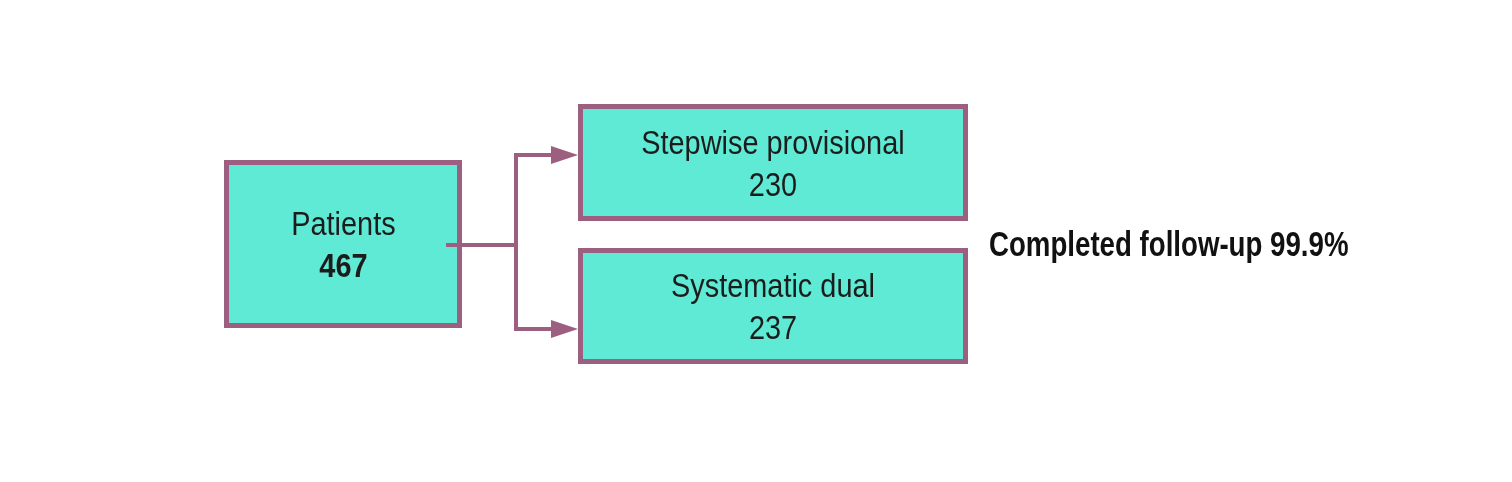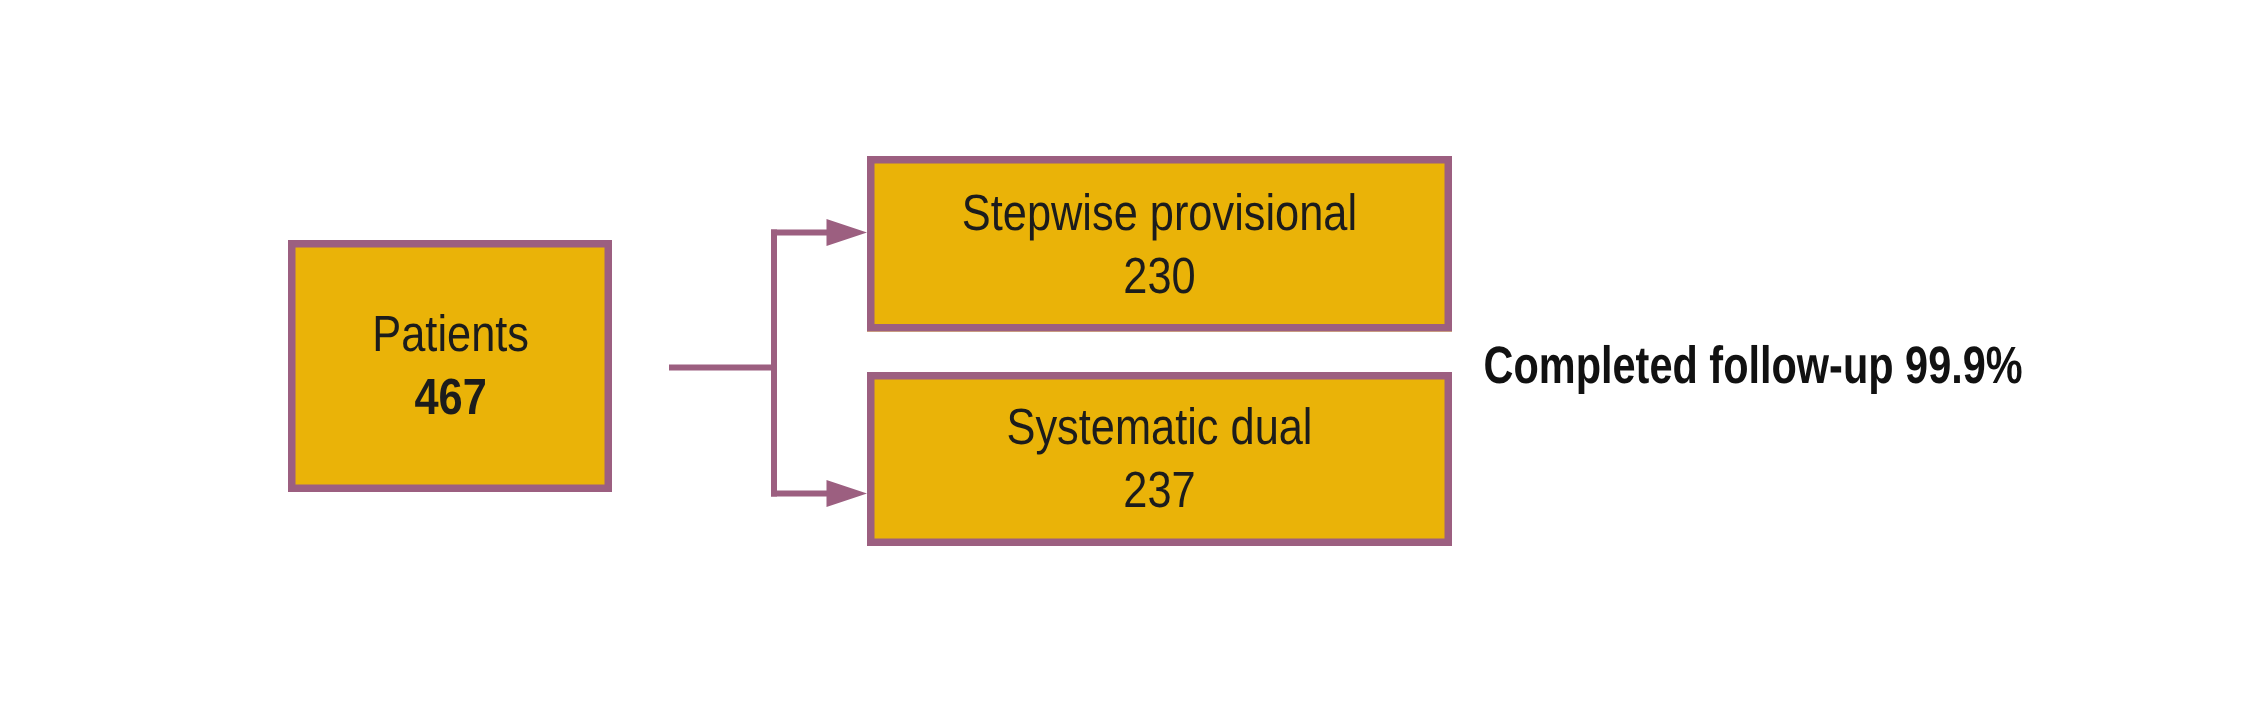--- a/index.html
+++ b/index.html
@@ -13,31 +13,31 @@
     height: 482px;
     background: #ffffff;
     overflow: hidden;
     font-family: "Liberation Sans", sans-serif;
     color: #1c1c1c;
   }
   .box {
     position: absolute;
     box-sizing: border-box;
     border: 5px solid #9c5f80;
-    background: #eab308;
+    background: #5eead4;
     display: flex;
     flex-direction: column;
     align-items: center;
     justify-content: center;
     text-align: center;
   }
   .box-patients {
-    left: 192px;
+    left: 224px;
     top: 160px;
-    width: 216px;
+    width: 238px;
     height: 168px;
   }
   .box-branch-top {
     left: 578px;
     top: 104px;
     width: 390px;
     height: 117px;
   }
   .box-branch-bottom {
     left: 578px;

